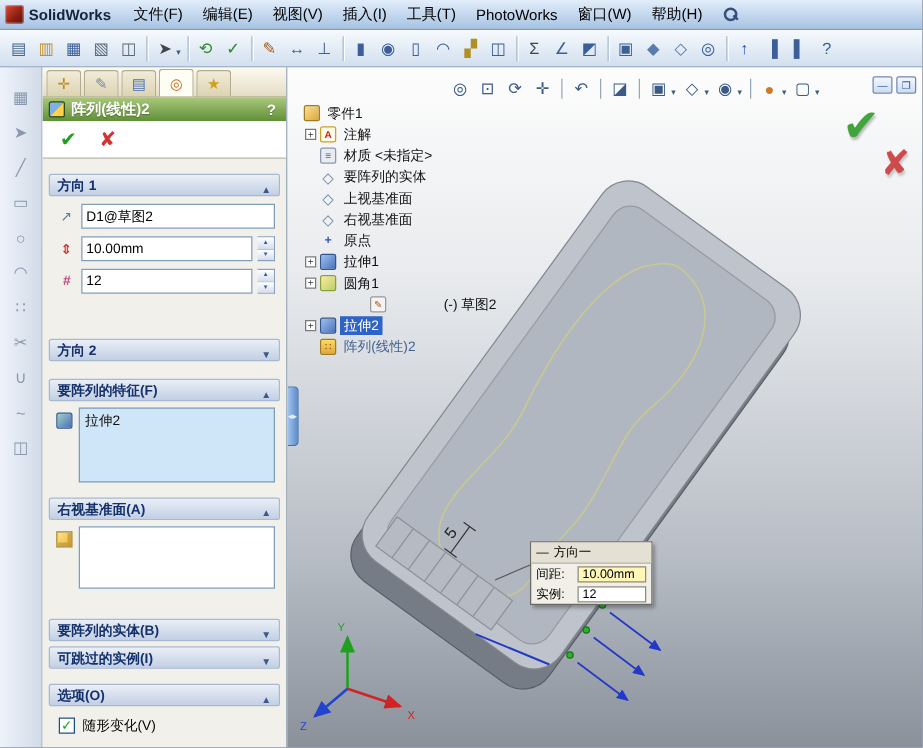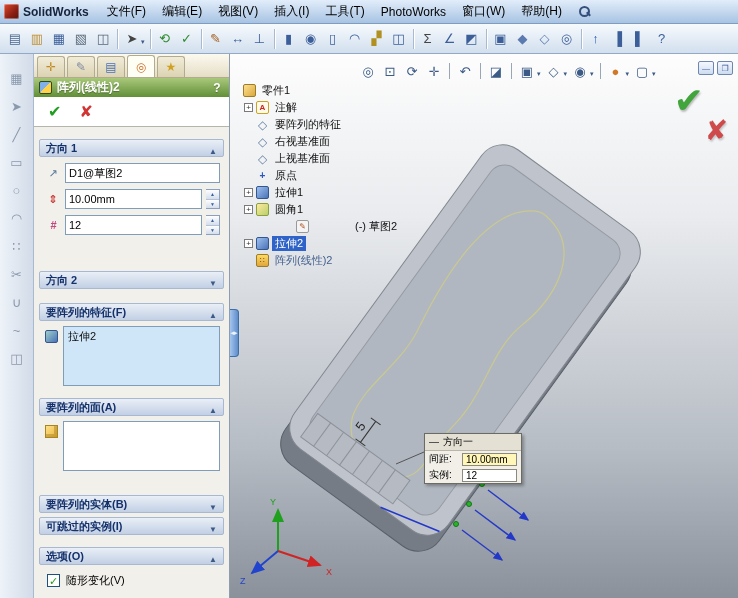--- a/index.html
+++ b/index.html
@@ -244,21 +244,21 @@
               <span class="feature-chip"></span>
             </span>
           <div class="listbox blue" id="features-listbox">
             <div class="list-item">拉伸2</div>
           </div>
         </div>
       </div>
 
       <div class="pm-section" id="sec-faces">
         <div class="pm-header">
-          <span class="pm-h-label">要阵列的面(A)</span>
+          <span class="pm-h-label">右视基准面(A)</span>
           <span class="pm-chevron">▲</span>
         </div>
         <div class="pm-listrow">
           <span class="list-icon">
               <span class="cube-icon"></span>
             </span>
           <div class="listbox" id="faces-listbox"></div>
         </div>
       </div>
 
@@ -397,32 +397,37 @@
           <span class="ticon ticon-part"></span>
           <span class="tlabel">零件1</span>
         </div>
         <div class="tree-row" style="padding-left: 13px;">
           <span class="expander">+</span>
           <span class="ticon ticon-annotations"></span>
           <span class="tlabel">注解</span>
         </div>
         <div class="tree-row" style="padding-left: 13px;">
           <span class="expander-spacer"></span>
+          <span class="ticon ticon-material"></span>
+          <span class="tlabel">材质 &lt;未指定&gt;</span>
+        </div>
+        <div class="tree-row" style="padding-left: 13px;">
+          <span class="expander-spacer"></span>
           <span class="ticon ticon-plane"></span>
-          <span class="tlabel">要阵列的特征</span>
+          <span class="tlabel">要阵列的实体</span>
+        </div>
+        <div class="tree-row" style="padding-left: 13px;">
+          <span class="expander-spacer"></span>
+          <span class="ticon ticon-plane"></span>
+          <span class="tlabel">上视基准面</span>
         </div>
         <div class="tree-row" style="padding-left: 13px;">
           <span class="expander-spacer"></span>
           <span class="ticon ticon-plane"></span>
           <span class="tlabel">右视基准面</span>
-        </div>
-        <div class="tree-row" style="padding-left: 13px;">
-          <span class="expander-spacer"></span>
-          <span class="ticon ticon-plane"></span>
-          <span class="tlabel">上视基准面</span>
         </div>
         <div class="tree-row" style="padding-left: 13px;">
           <span class="expander-spacer"></span>
           <span class="ticon ticon-origin"></span>
           <span class="tlabel">原点</span>
         </div>
         <div class="tree-row" style="padding-left: 13px;">
           <span class="expander">+</span>
           <span class="ticon ticon-extrude"></span>
           <span class="tlabel">拉伸1</span>

